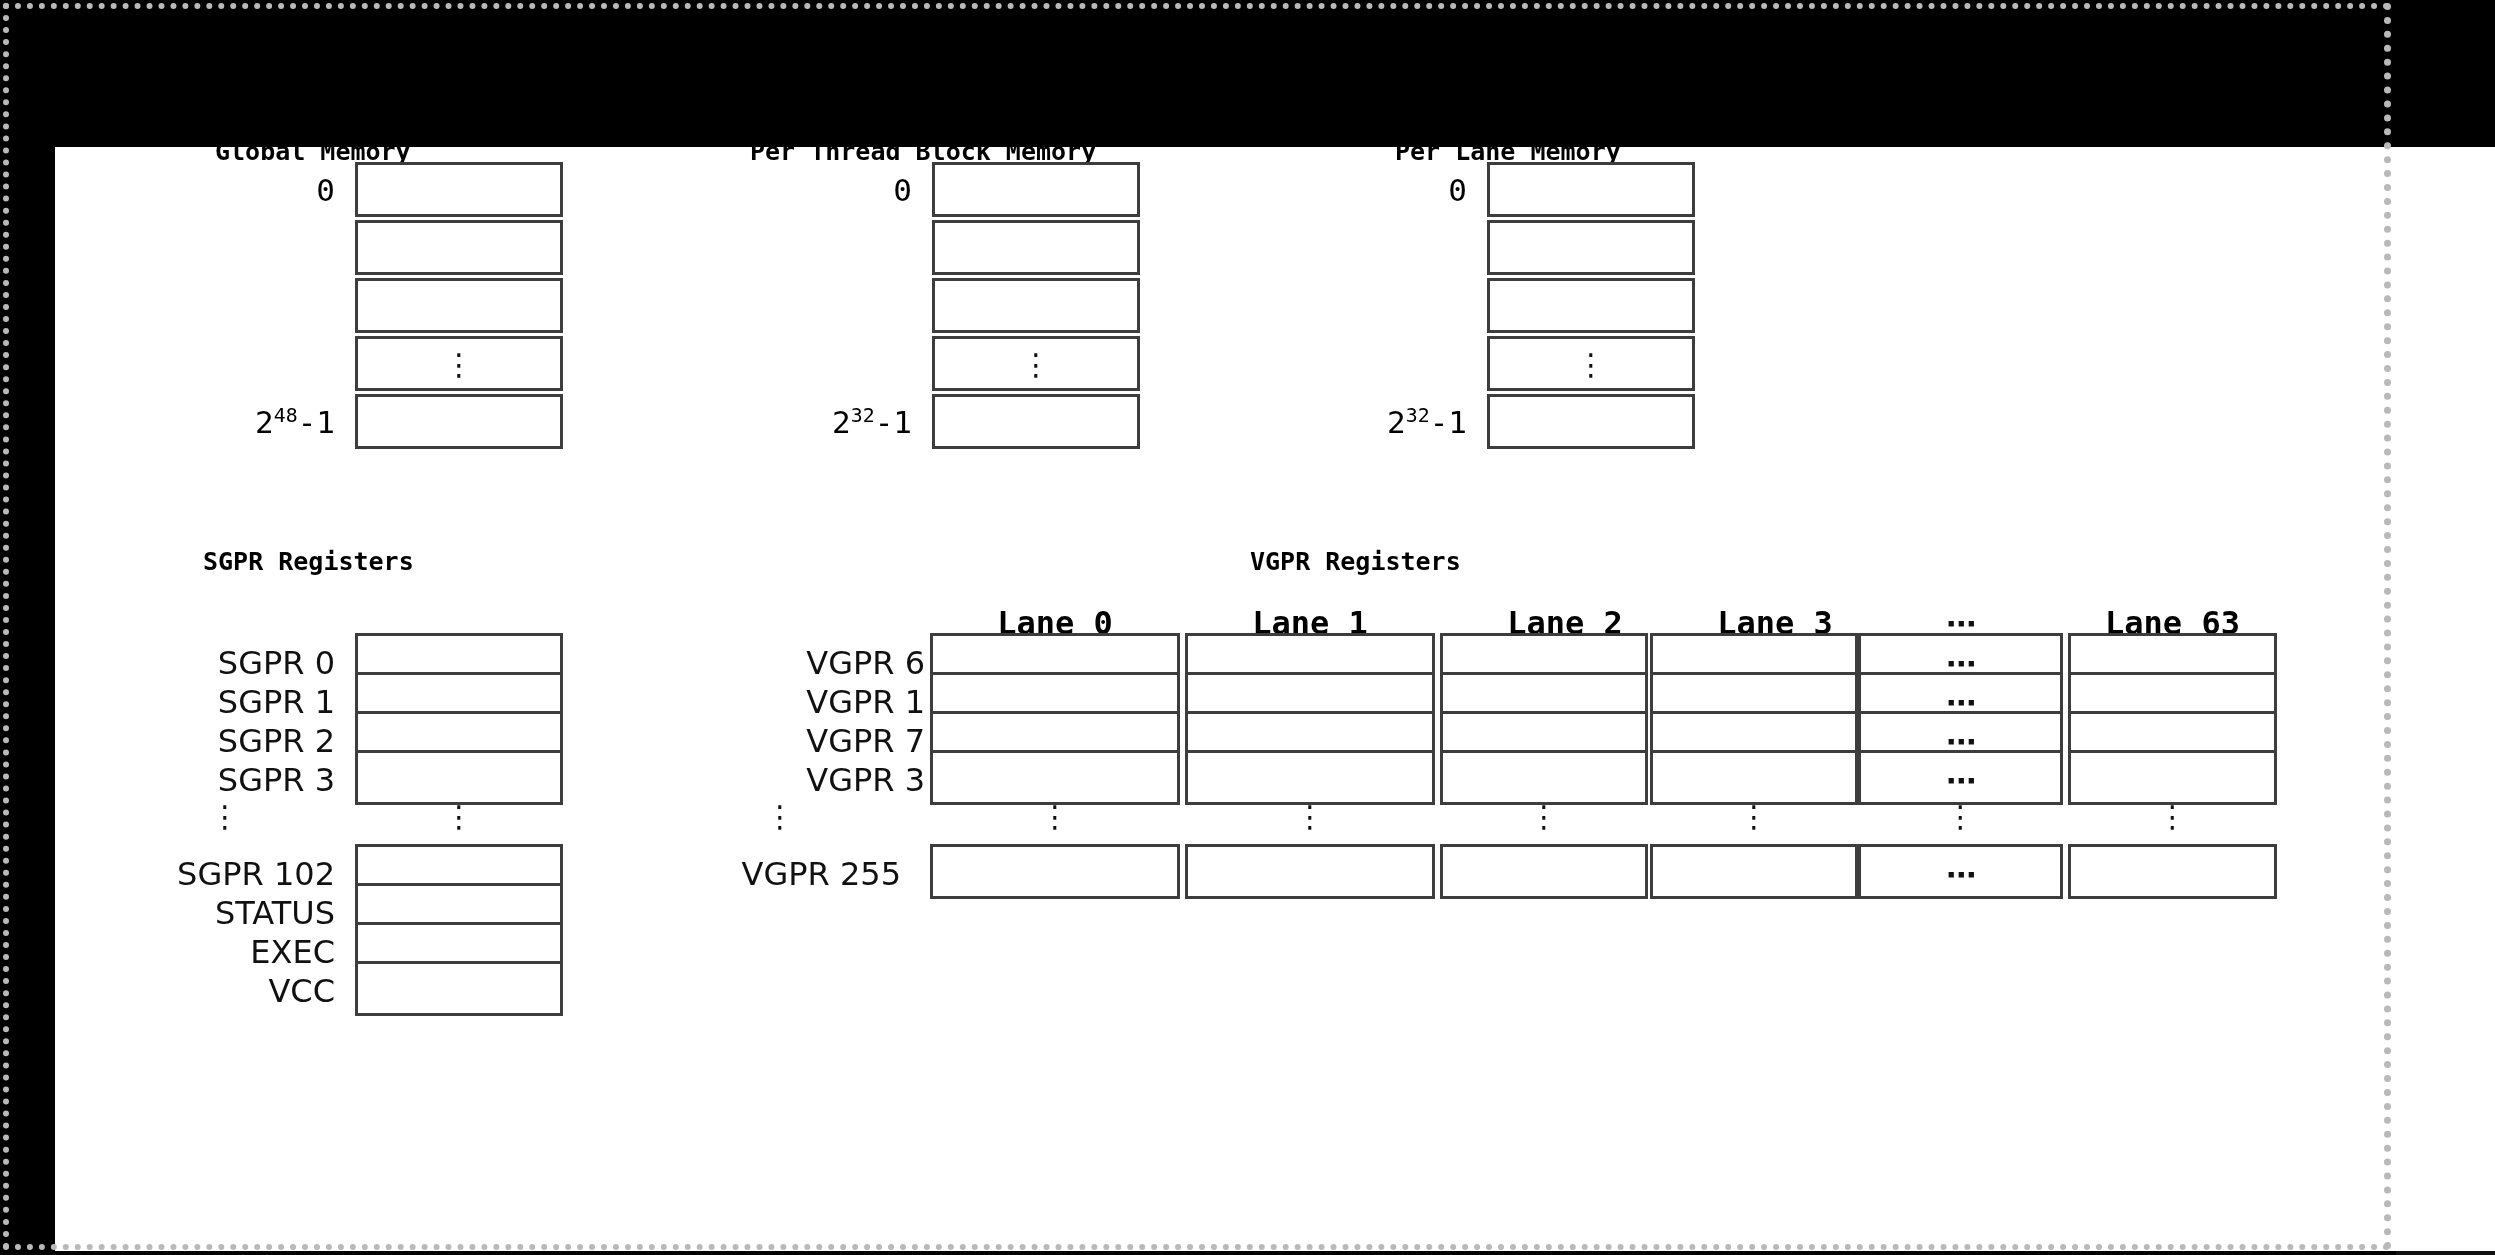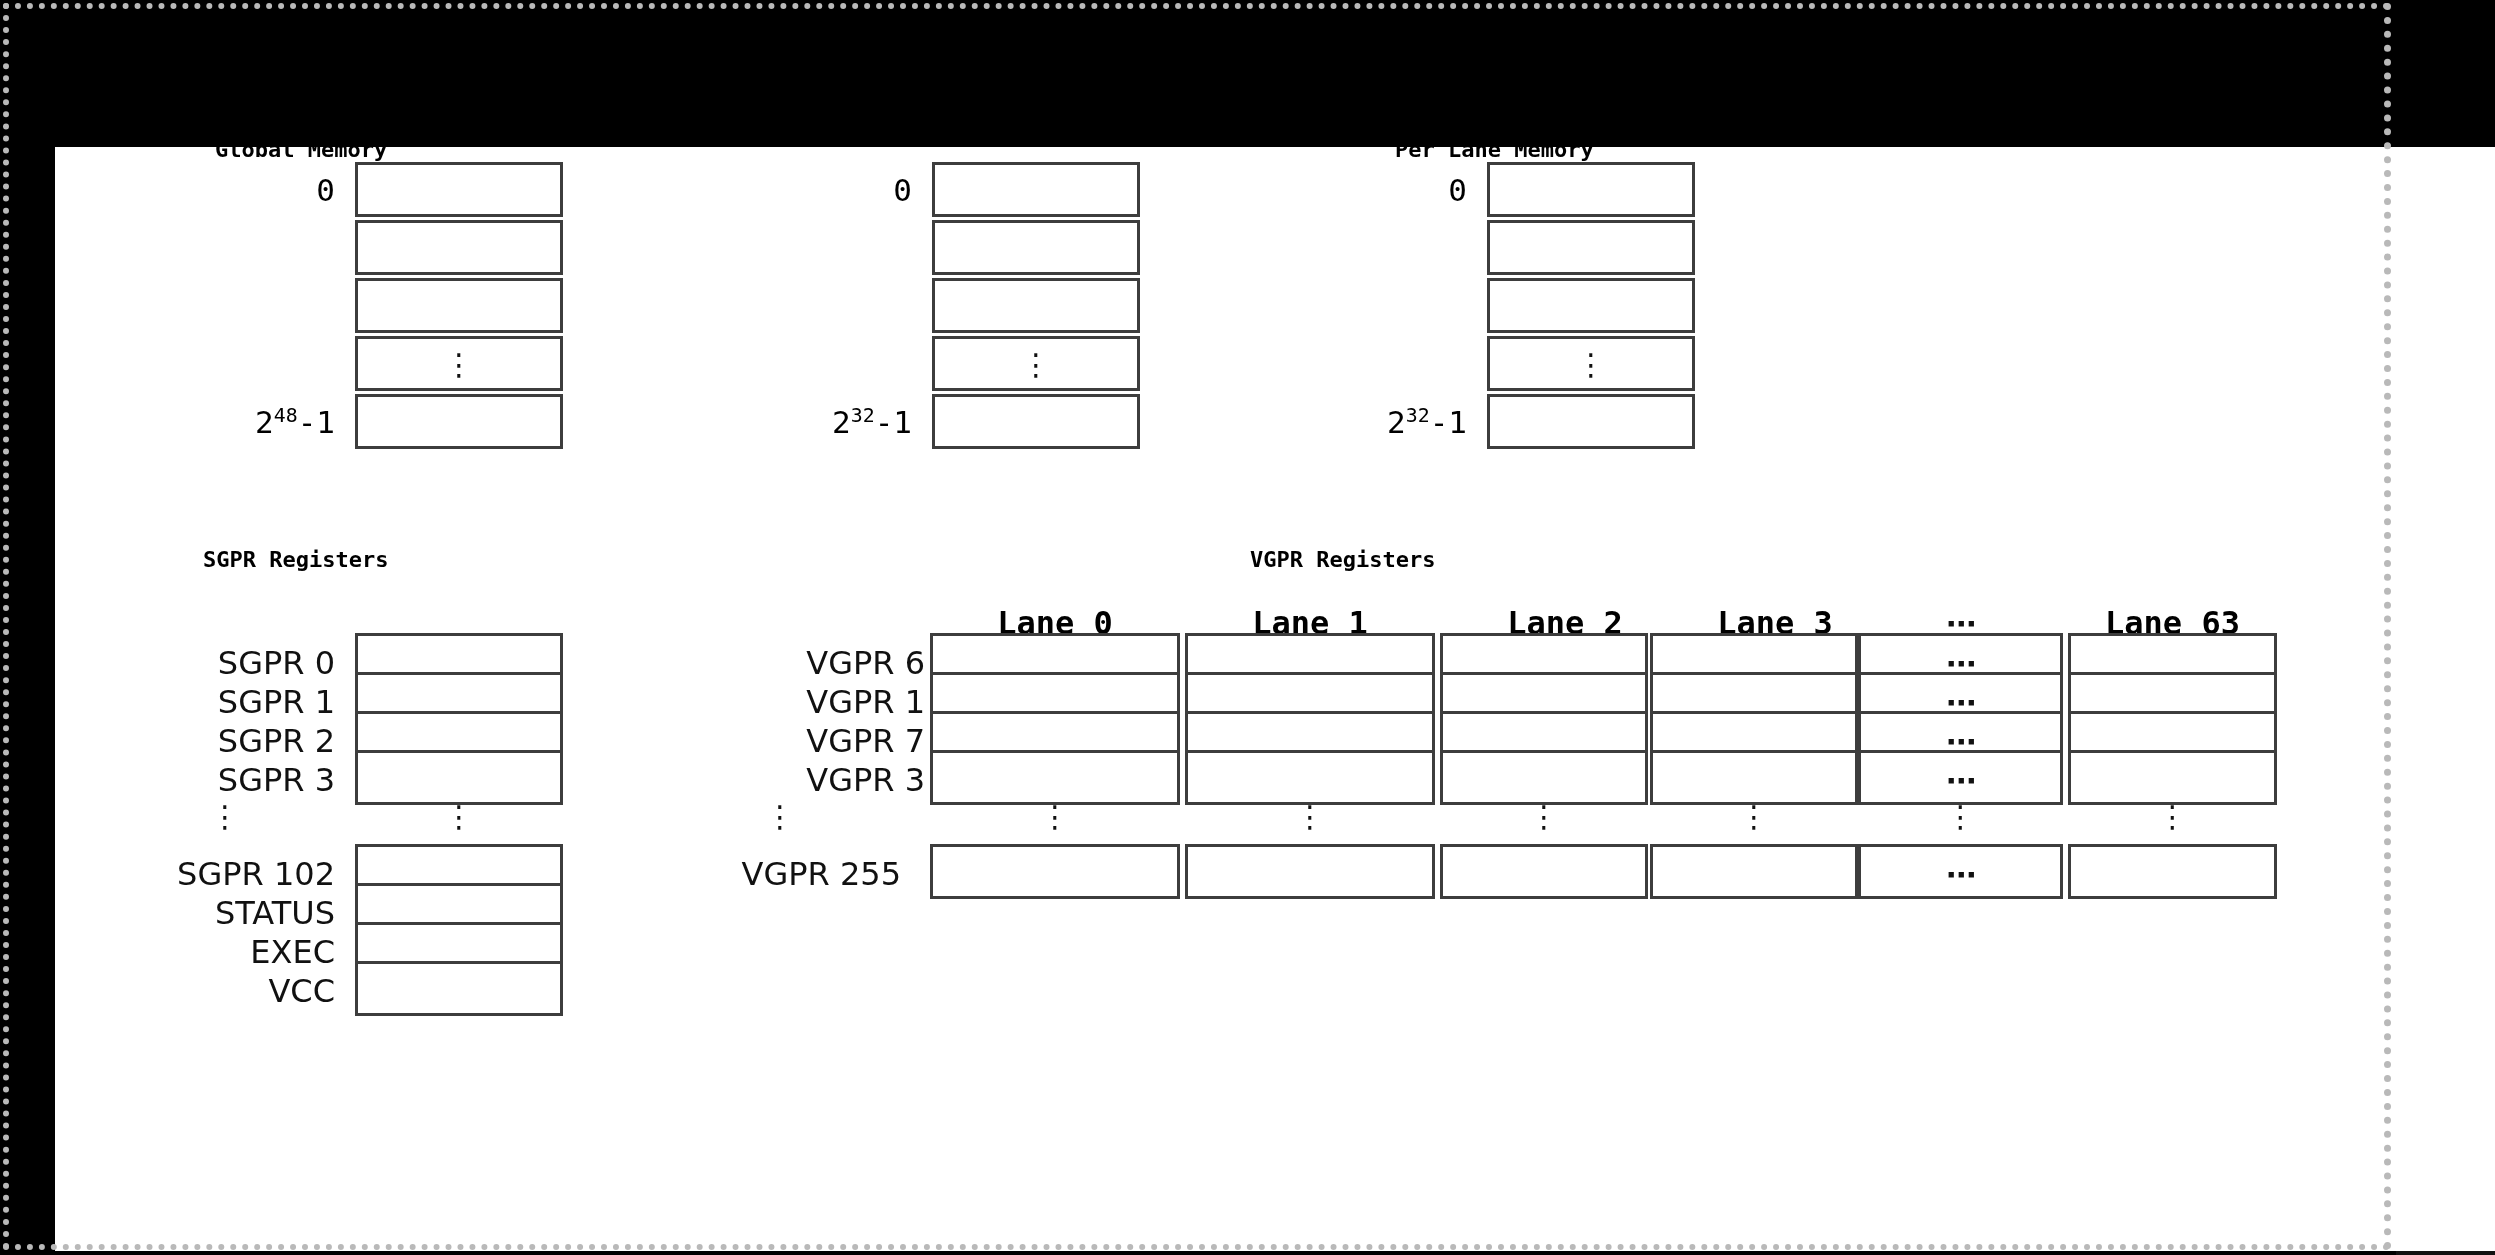--- a/index.html
+++ b/index.html
@@ -57,21 +57,21 @@
     top: 147px;
     width: 2440px;
     height: 1104px;
     background: #ffffff;
   }
 
   .section-title {
     position: absolute;
     font-family: "DejaVu Sans Mono", "Liberation Mono", monospace;
     font-weight: bold;
-    font-size: 22px;
+    font-size: 25px;
     color: #000000;
     white-space: nowrap;
     letter-spacing: 0px;
   }
 
   
   .mem-block { position: absolute; }
   .mem-cell {
     position: absolute;
     box-sizing: border-box;
@@ -158,20 +158,21 @@
       <div class="mem-label" style="left:150px; top:28px; width:130px;">0</div>
       <div class="mem-cell" style="left:300px; top:15px;  width:208px; height:55px;"></div>
       <div class="mem-cell" style="left:300px; top:73px;  width:208px; height:55px;"></div>
       <div class="mem-cell" style="left:300px; top:131px; width:208px; height:55px;"></div>
       <div class="mem-cell" style="left:300px; top:189px; width:208px; height:55px;"></div>
       <div class="vdots" style="left:300px; top:203px; width:208px;">⋮</div>
       <div class="mem-cell" style="left:300px; top:247px; width:208px; height:55px;"></div>
       <div class="mem-label" style="left:90px; top:260px; width:190px;"><span>2</span><sup>48</sup><span>-1</span></div>
     </div>
 
+    <div class="section-title" style="left:695px; top:-10px;">Per Thread Block Memory</div>
 
     <div class="mem-block">
       <div class="mem-label" style="left:727px; top:28px; width:130px;">0</div>
       <div class="mem-cell" style="left:877px; top:15px;  width:208px; height:55px;"></div>
       <div class="mem-cell" style="left:877px; top:73px;  width:208px; height:55px;"></div>
       <div class="mem-cell" style="left:877px; top:131px; width:208px; height:55px;"></div>
       <div class="mem-cell" style="left:877px; top:189px; width:208px; height:55px;"></div>
       <div class="vdots" style="left:877px; top:203px; width:208px;">⋮</div>
       <div class="mem-cell" style="left:877px; top:247px; width:208px; height:55px;"></div>
       <div class="mem-label" style="left:667px; top:260px; width:190px;"><span>2</span><sup>32</sup><span>-1</span></div>

